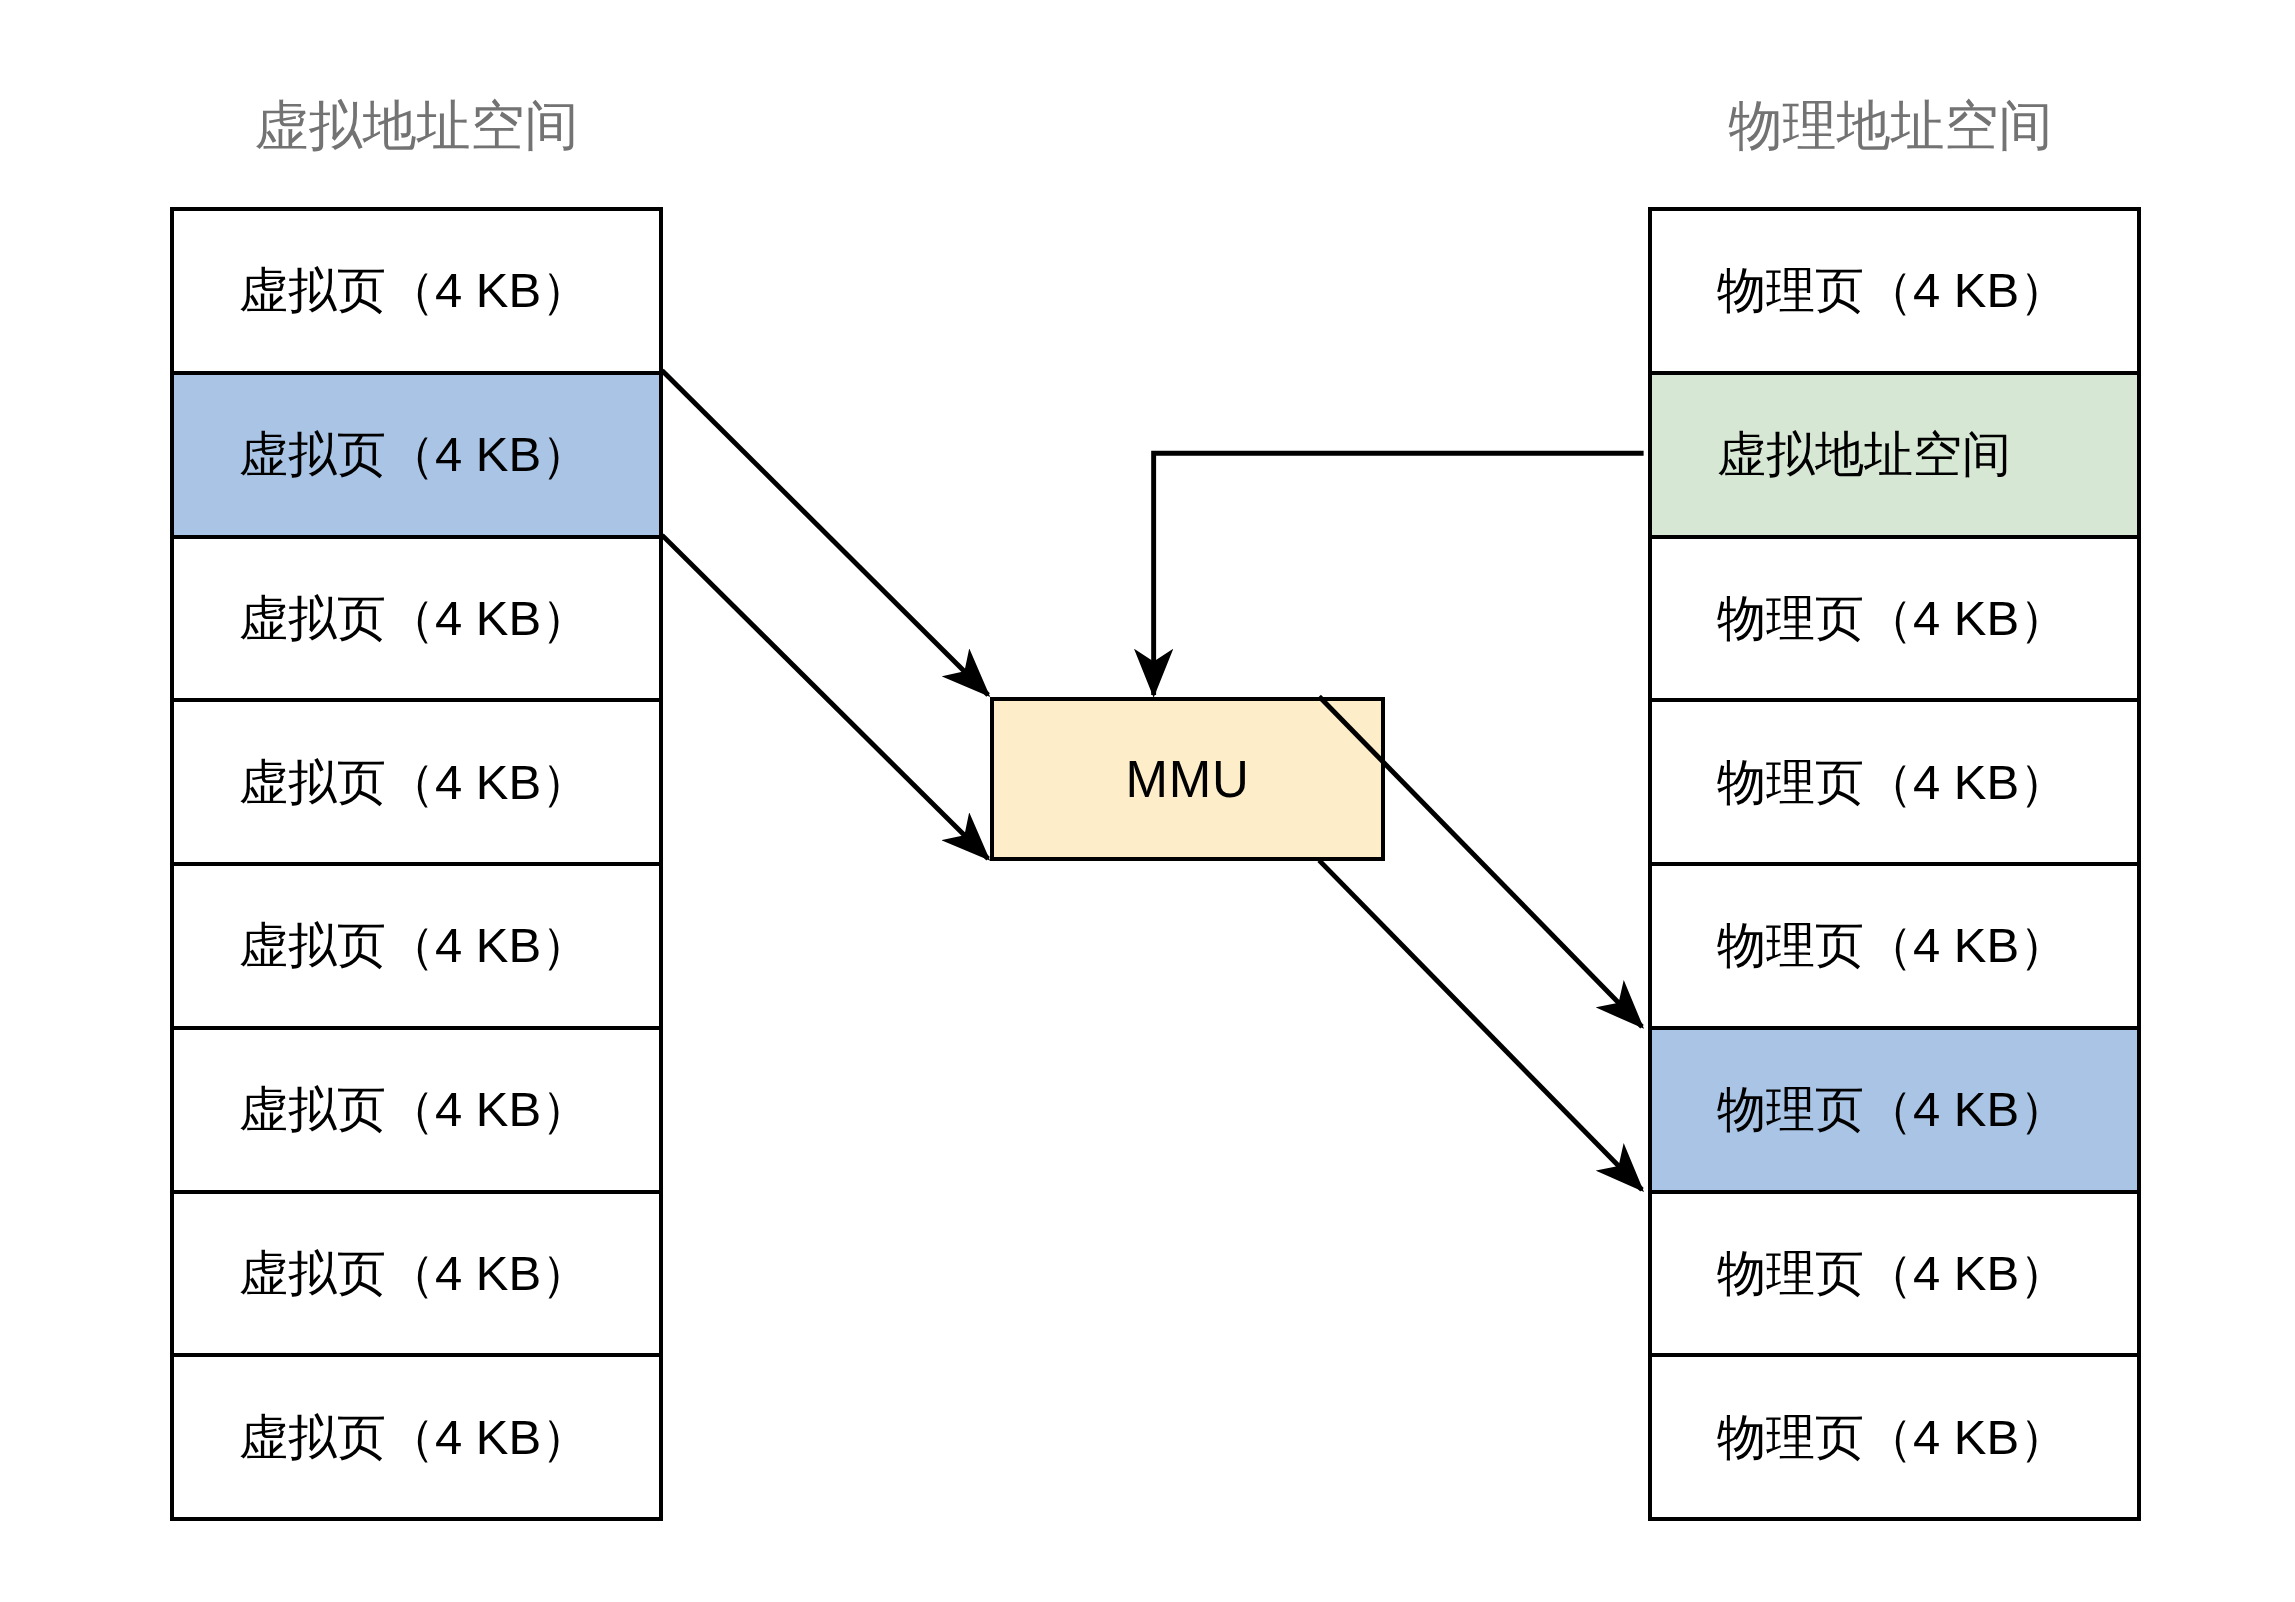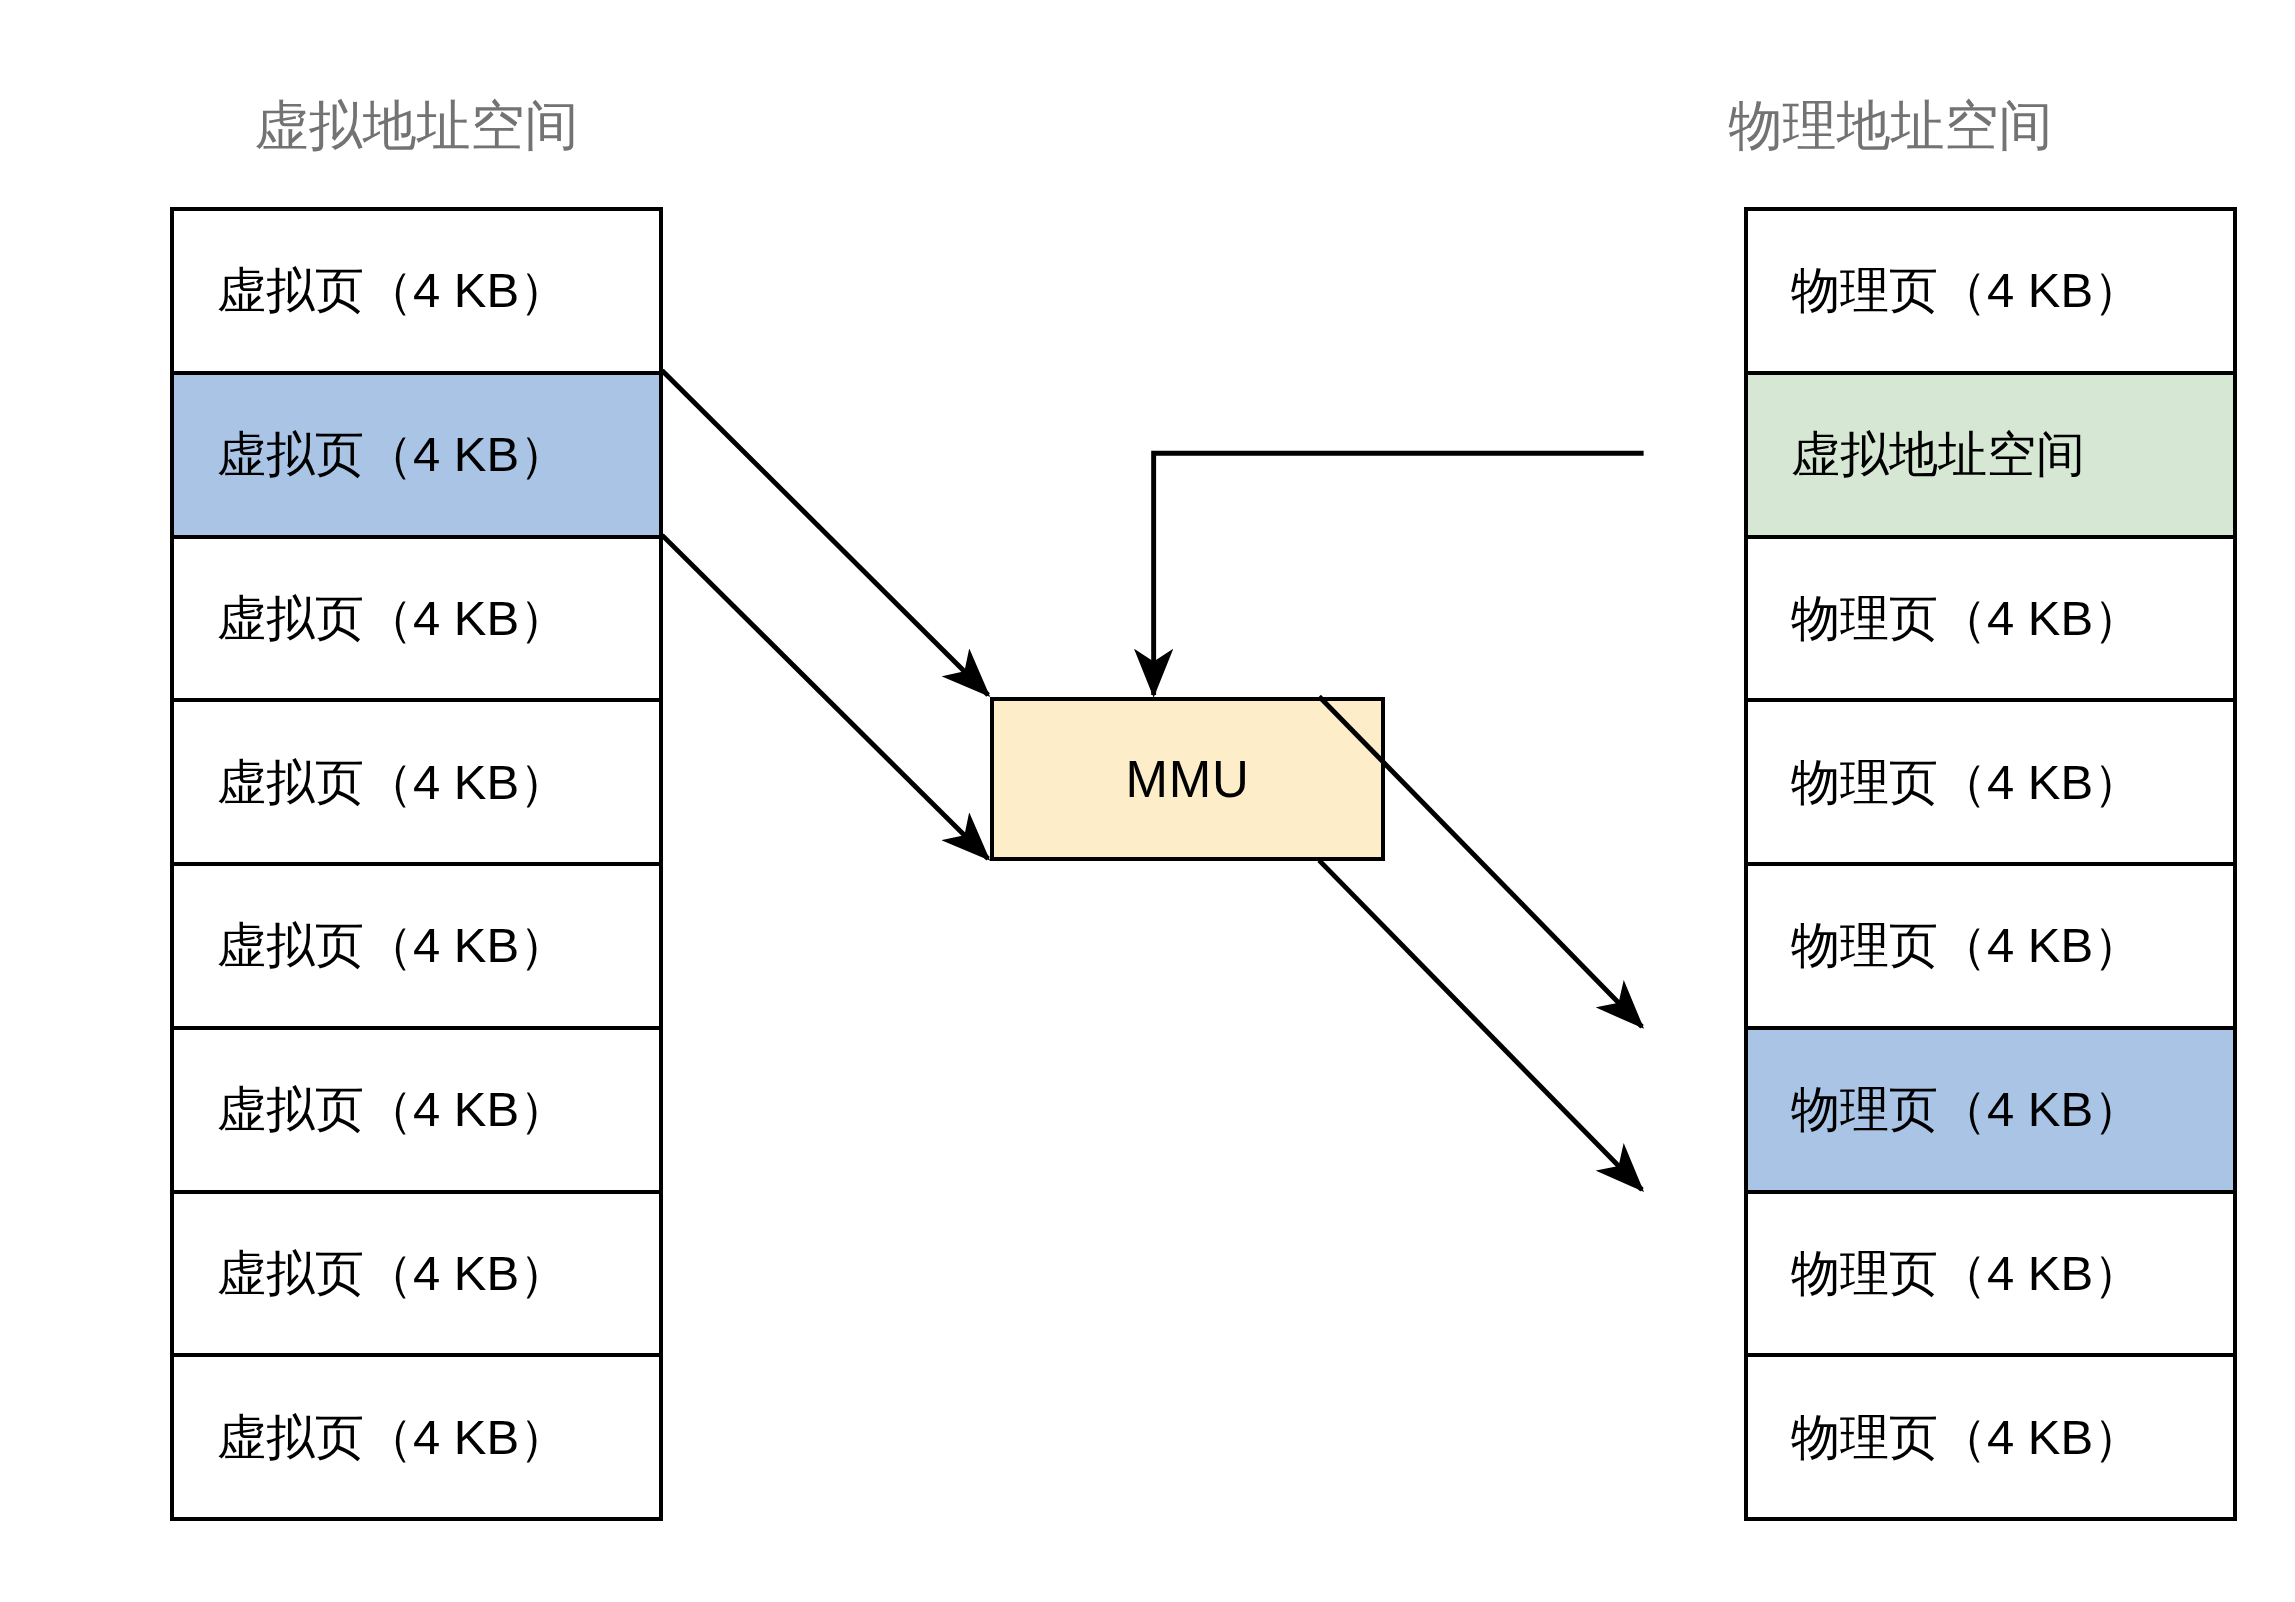--- a/index.html
+++ b/index.html
@@ -40,30 +40,30 @@
   .col {
     position: absolute;
     top: 207px;
     box-sizing: border-box;
     border: 4.1px solid #000;
     background: #ffffff;
     display: flex;
     flex-direction: column;
   }
   #col-virtual  { left: 170px;  width: 493px; height: 1314px; }
-  #col-physical { left: 1744px; width: 493px; height: 1314px; }
+  #col-physical { left: 1648px; width: 493px; height: 1314px; }
 
   .cell {
     box-sizing: border-box;
     flex: 1 1 0;
     border-bottom: 4.1px solid #000;
     display: flex;
     align-items: center;
     background: #ffffff;
-    padding-left: 43px;
+    padding-left: 65px;
     position: relative;
   }
   .cell:last-child { border-bottom: none; }
   .cell .cell-label {
     font-size: 49px;
     line-height: 1;
     white-space: nowrap;
     color: #000;
   }
   .cell.fill-blue  { background: #a9c4e4; }

